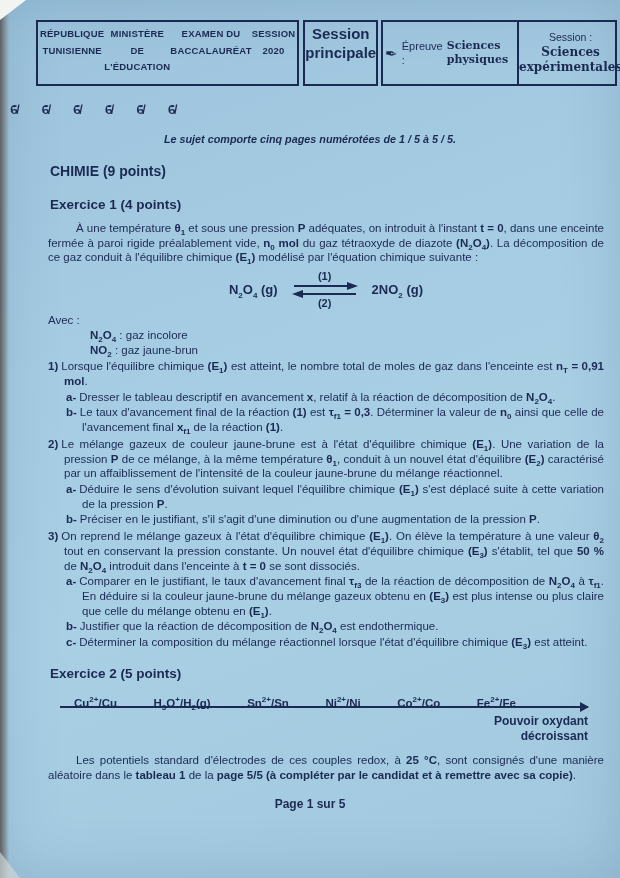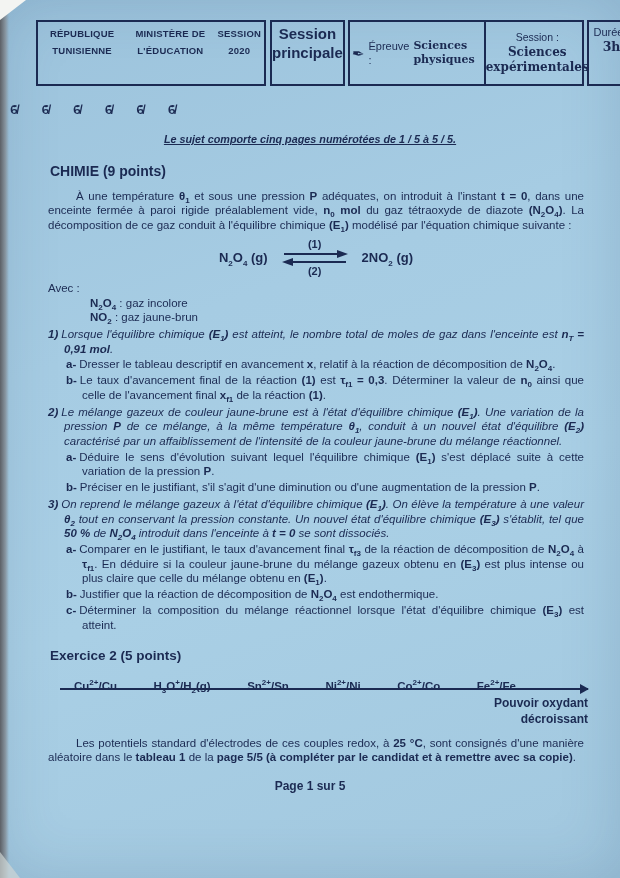--- a/index.html
+++ b/index.html
@@ -39,43 +39,43 @@
   .hdr-coef{flex:1;text-align:center;padding:3px 0;font-size:10.5px;}
   .serif{font-family:"DejaVu Serif",serif;font-weight:bold;}
   .hdr-epreuve .serif{font-size:11px;}
   .hdr-section .serif{font-size:12px;}
   .hdr-duree .serif,.hdr-coef .serif{font-size:12.5px;}
   .pen{display:inline-block;font-size:15px;transform:rotate(8deg);line-height:1;}
 
   
   .ornament{text-align:left;font-weight:bold;font-size:13px;letter-spacing:10px;
     margin-top:16px;padding-left:10px;}
-  .notice{text-align:center;font-weight:bold;font-style:italic;font-size:10.8px;margin-top:14px;text-decoration:underline;}
+  .notice{text-align:center;font-weight:bold;font-style:italic;font-size:10.8px;margin-top:14px;}
 
   
   .h-chimie{font-weight:bold;font-size:14px;margin:16px 0 0 50px;}
   .h-ex{font-weight:bold;font-size:13.5px;margin:15px 0 0 50px;}
 
   
-  .main{margin:0 36px 0 48px;}
+  .main{margin:0 16px 0 48px;}
   .para{text-align:justify;margin-top:8px;}
   .para.indent{text-indent:28px;}
   sub,sup{font-size:8px;line-height:0;}
   b sub,b sup{font-size:8px;}
 
   
   .equation{display:flex;justify-content:center;align-items:center;gap:14px;
     margin:6px 0 4px;font-weight:bold;font-size:13px;}
   .eq-arrows{display:inline-flex;flex-direction:column;align-items:center;line-height:1;}
   .eq-lbl{font-size:11px;font-weight:bold;}
 
   .avec{margin-top:4px;}
   .gaz{margin-left:42px;}
 
-  .qitem{padding-left:16px;text-indent:-16px;text-align:justify;margin-top:2px;font-style:italic;}
+  .qitem{padding-left:16px;text-indent:-16px;text-align:justify;margin-top:2px;}
   .qsub{padding-left:34px;text-indent:-16px;text-align:justify;margin-top:1px;}
   .qnum{font-weight:bold;margin-right:3px;}
 
   
   .ex2-intro{margin:10px 0 0 36px;}
   .redox{position:relative;margin:14px 0 0 12px;width:540px;}
   .couples-row{display:flex;justify-content:space-between;width:442px;padding-left:14px;}
   .couple{text-align:center;font-weight:bold;font-size:11.5px;}
   .tick{width:2px;height:9px;background:#1b2a52;margin:1px auto 0;}
   .axis-line{position:relative;height:2px;background:#1b2a52;width:528px;margin-top:-5px;}
@@ -91,20 +91,21 @@
 
 <div class="page">
   <div class="edge-left"></div>
   <div class="corner-tl"></div>
   <div class="corner-bl"></div>
 
   <div class="hdr">
     <div class="hdr-left">
       <div>RÉPUBLIQUE TUNISIENNE</div>
       <div>MINISTÈRE DE L'ÉDUCATION</div>
+      <div>EXAMEN DU BACCALAURÉAT</div>
       <div>SESSION 2020</div>
     </div>
     <div class="hdr-right">
       <div class="hdr-session">Session principale</div>
       <div class="hdr-mid">
         <div class="hdr-epreuve">
           <span class="pen">✒</span>
           <span>Épreuve :</span>
           <span class="serif">Sciences physiques</span>
         </div>
@@ -123,20 +124,21 @@
           <span class="serif">4</span>
         </div>
       </div>
     </div>
   </div>
 
   <div class="ornament">ϐ̸ ϐ̸ ϐ̸ ϐ̸ ϐ̸ ϐ̸</div>
   <div class="notice">Le sujet comporte cinq pages numérotées de 1 / 5  à  5 / 5.</div>
 
   <div class="h-chimie">CHIMIE (9 points)</div>
+  <div class="h-ex">Exercice 1 (4 points)</div>
 
   <div class="main">
     <div class="para indent">À une température <b>θ<sub>1</sub></b> et sous une pression <b>P</b> adéquates, on introduit à l'instant <b>t = 0</b>, dans une enceinte fermée à paroi rigide préalablement vide, <b>n<sub>0</sub></b> <b>mol</b> du gaz tétraoxyde de diazote <b>(N<sub>2</sub>O<sub>4</sub>)</b>. La décomposition de ce gaz conduit à l'équilibre chimique <b>(E<sub>1</sub>)</b> modélisé par l'équation chimique suivante :</div>
 
     <div class="equation">
       <span>N<sub>2</sub>O<sub>4</sub> (g)</span>
       <span class="eq-arrows">
         <span class="eq-lbl">(1)</span>
         <svg width="66" height="16" viewBox="0 0 66 16">
           <line x1="2" y1="4" x2="58" y2="4" stroke="#1b2a52" stroke-width="2"></line>

